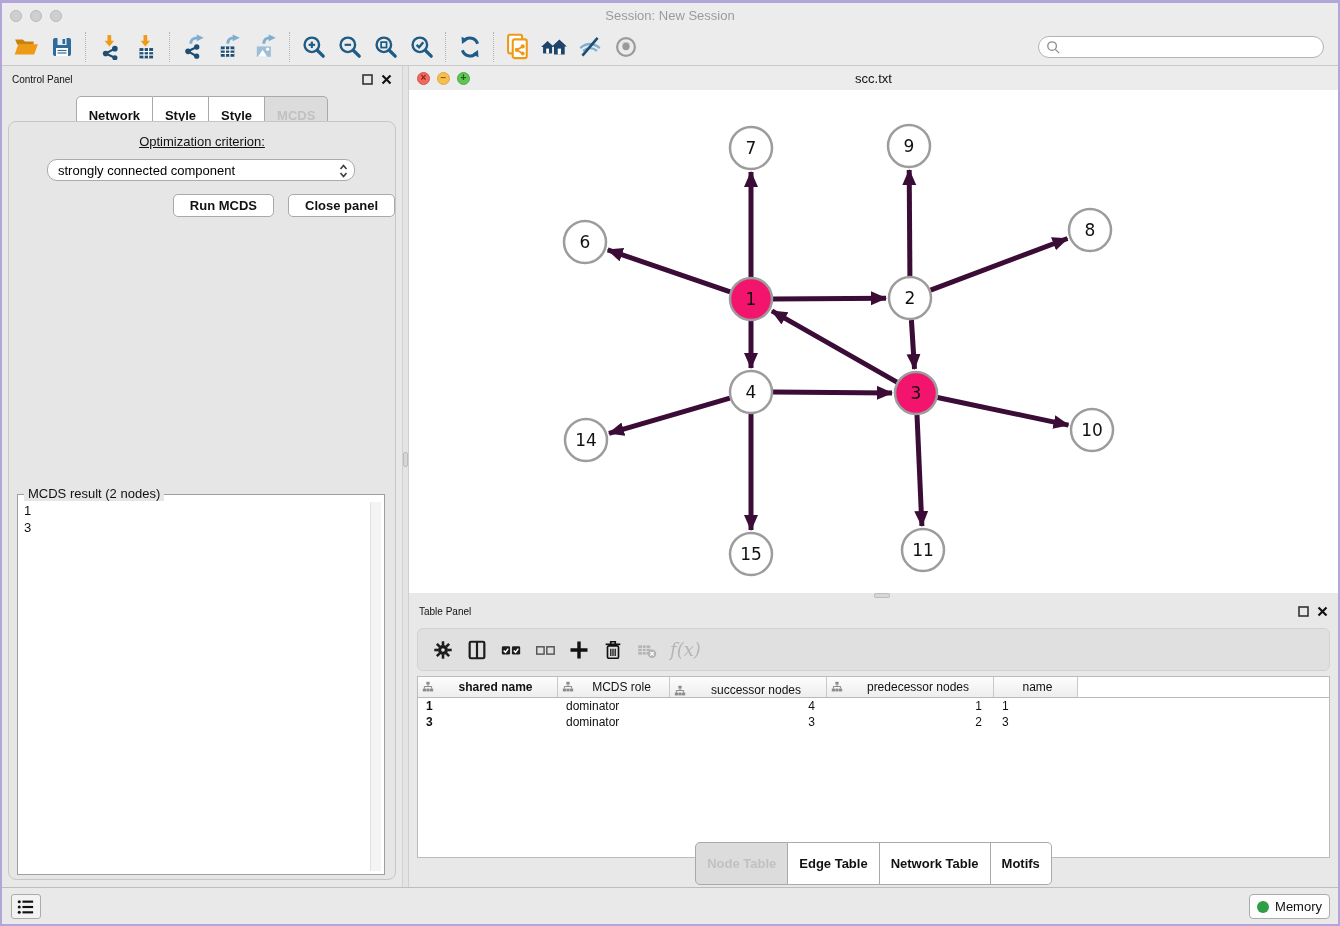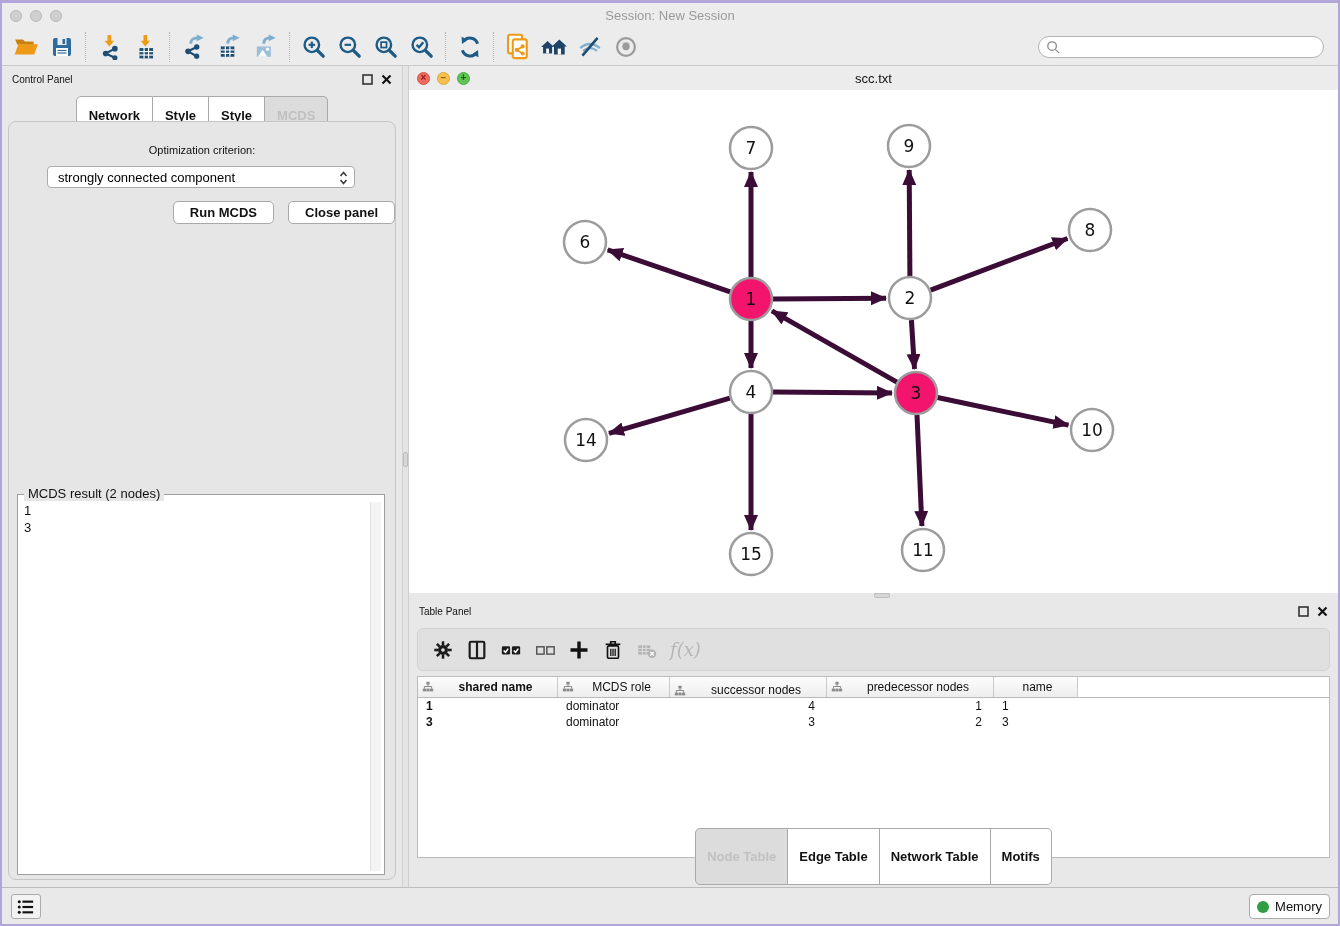--- a/index.html
+++ b/index.html
@@ -31,23 +31,23 @@
   .panel-title{font-size:10px;color:#111;}
   .panel-hicons{margin-left:auto;display:flex;gap:8px;align-items:center;}
   .seg-row{display:flex;justify-content:center;margin-top:4px;}
   .seg-btn{border:1px solid #a9a9a9;border-left:none;background:#fff;color:#111;
     font-size:13px;font-weight:700;padding:11px 12px;cursor:default;font-family:"Liberation Sans",sans-serif;}
   .seg-btn:first-child{border-left:1px solid #a9a9a9;border-radius:5px 0 0 5px;}
   .seg-btn:last-child{border-radius:0 5px 5px 0;}
   .seg-btn.selected{background:#dcdcdc;color:#c1c1c1;}
   .cp-content{position:absolute;left:6px;right:6px;top:55px;bottom:8px;background:#e6e6e6;
     border:1px solid #c6c6c6;border-radius:8px;}
-  .opt-label{margin-top:22px;text-align:center;font-size:11px;color:#111;}
+  .opt-label{margin-top:12px;text-align:center;font-size:13px;color:#111;text-decoration:underline;}
   .select-box{position:relative;margin:10px 40px 0 38px;height:22px;background:#fff;border:1px solid #ababab;
-    border-radius:4px;display:flex;align-items:center;padding-left:10px;font-size:13px;box-sizing:border-box;}
+    border-radius:10px;display:flex;align-items:center;padding-left:10px;font-size:13px;box-sizing:border-box;}
   .select-stepper{position:absolute;right:6px;top:3px;}
   .btn-row{display:flex;justify-content:flex-end;gap:14px;margin-top:13px;}
   .mac-btn{background:#fff;border:1px solid #a9a9a9;border-radius:5px;font-size:13px;font-weight:700;
     padding:3px 16px;color:#111;font-family:"Liberation Sans",sans-serif;}
   .result-group{position:absolute;left:8px;right:10px;top:372px;bottom:4px;border:1px solid #9f9f9f;
     background:#fff;padding-left:19px;}
   .result-legend{position:absolute;top:-9px;left:6px;background:#e6e6e6;padding:0 4px;font-size:13px;color:#111;}
   .result-area{position:absolute;left:3px;right:14px;top:7px;bottom:3px;background:#fff;
     font-size:13px;color:#111;white-space:pre-line;line-height:17px;padding-left:3px;overflow:hidden;}
   .result-scroll{position:absolute;right:3px;top:7px;bottom:3px;width:10px;background:#f4f4f4;border-left:1px solid #e2e2e2;}
@@ -73,21 +73,21 @@
   .tp-table{position:absolute;top:78px;left:8px;right:8px;bottom:30px;background:#fff;border:1px solid #bcbcbc;overflow:hidden;}
   .t-head{display:flex;height:20px;border-bottom:1px solid #b9b9b9;}
   .t-hcell{display:flex;align-items:center;box-sizing:border-box;border-right:1px solid #c9c9c9;
     background:linear-gradient(#fdfdfd,#ededed);font-size:12px;color:#111;padding-left:4px;}
   .t-hcell .hlabel{flex:1;text-align:center;}
   .cw0{width:140px;font-weight:bold;} .cw1{width:112px;} .cw2{width:157px;align-items:flex-end;} .cw3{width:167px;} .cw4{width:84px;}
   .t-row{display:flex;height:16px;font-size:12px;color:#111;}
   .t-cell{box-sizing:border-box;padding:1px 8px 0 8px;overflow:hidden;}
   .al-right{text-align:right;padding-right:12px;}
   .tp-tabs{position:absolute;bottom:3px;left:0;right:0;display:flex;justify-content:center;}
-  .tp-tabs .seg-btn{font-size:13px;padding:20px 11px;}
+  .tp-tabs .seg-btn{font-size:13px;padding:13px 11px;}
   
   .statusbar{position:absolute;left:0;right:0;bottom:0;height:36px;background:#e9e9e9;border-top:1px solid #bdbdbd;}
   .list-btn{position:absolute;left:9px;top:6px;width:30px;height:25px;background:#f3f3f3;border:1px solid #ababab;
     border-radius:3px;display:flex;align-items:center;justify-content:center;box-sizing:border-box;}
   .memory-btn{position:absolute;right:8px;top:6px;height:25px;background:#fdfdfd;border:1px solid #ababab;
     border-radius:4px;display:flex;align-items:center;gap:6px;padding:0 7px;font-size:13px;color:#111;box-sizing:border-box;}
   .mem-dot{width:12px;height:12px;border-radius:50%;background:#2f9e44;}
   svg{display:block;}
 </style>
 </head>

